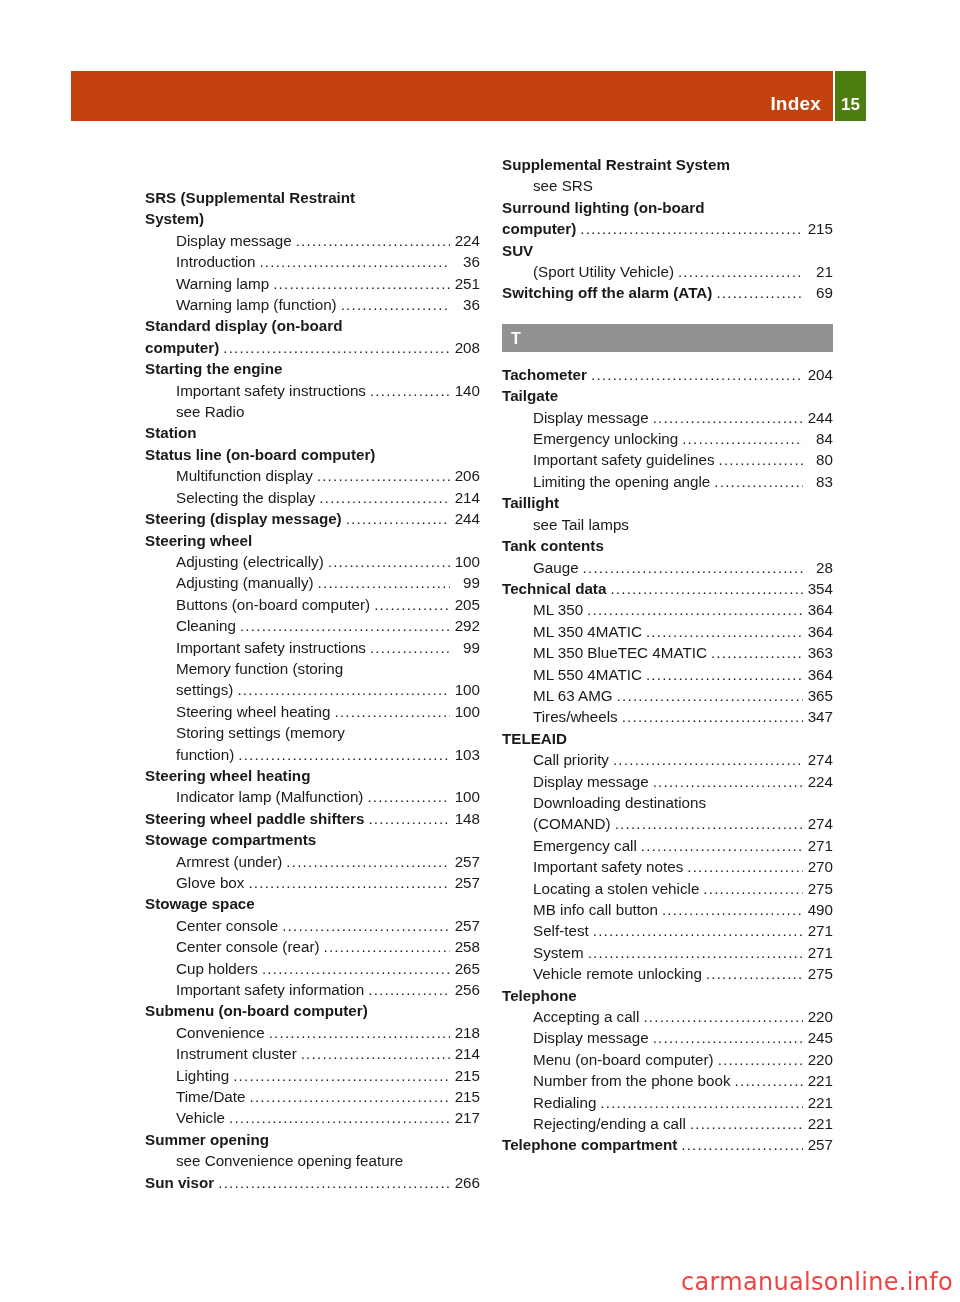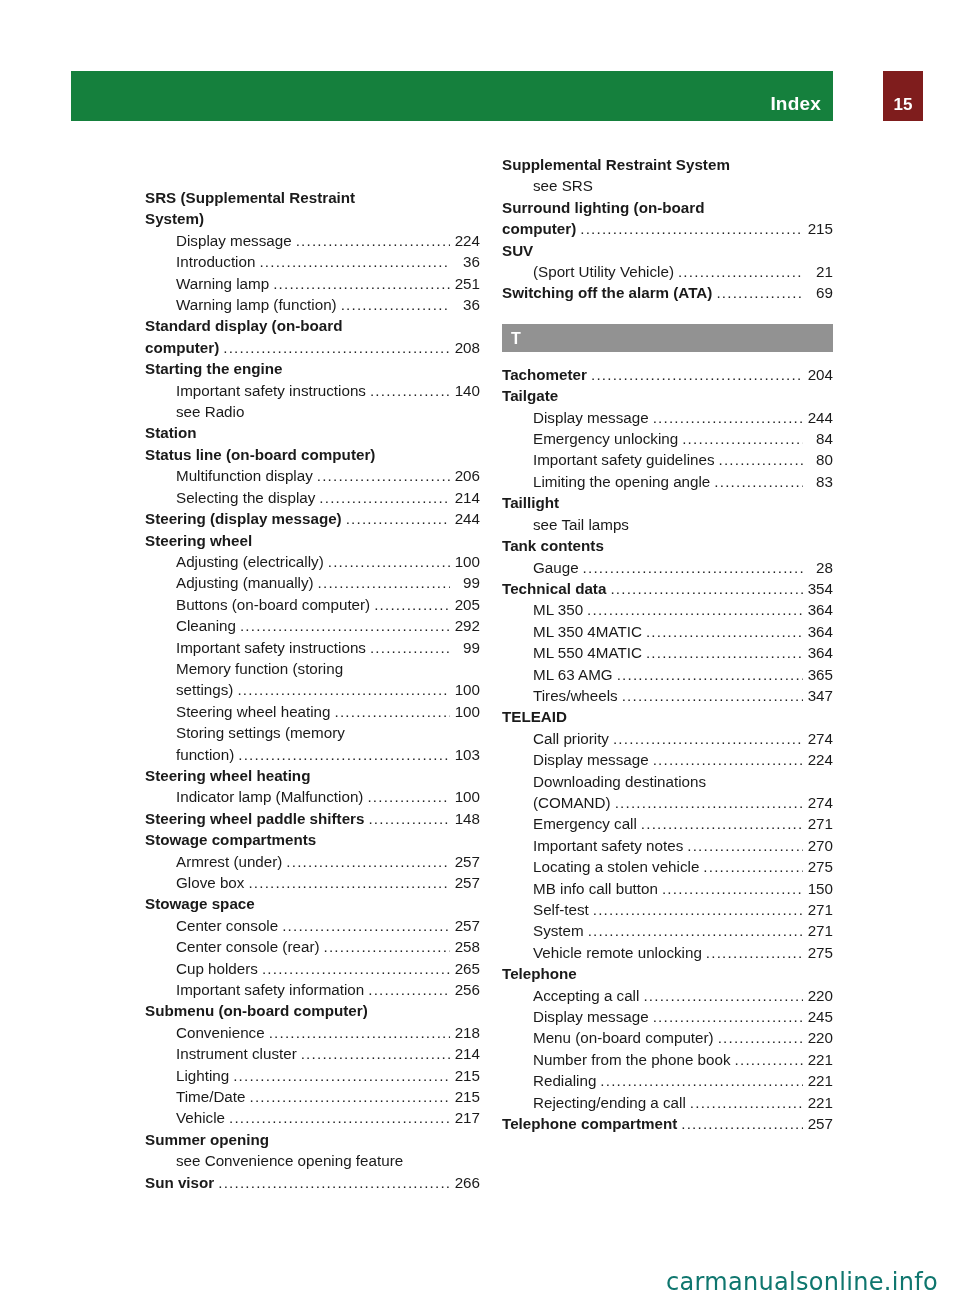--- a/index.html
+++ b/index.html
@@ -3,30 +3,29 @@
   <meta charset="utf-8">
   <style>
     html, body { margin: 0; padding: 0; background: #ffffff; }
     body {
       width: 960px; height: 1302px; position: relative; overflow: hidden;
       font-family: "Liberation Sans", "DejaVu Sans", sans-serif;
       color: #1a1a1a;
     }
     .header-bar {
       position: absolute; left: 71px; top: 71px; width: 762px; height: 50px;
-      background: #15803d;
+      background: #c2410c;
     }
     .header-title {
       position: absolute; right: 12px; bottom: 6px;
       color: #ffffff; font-weight: bold; font-size: 19px; letter-spacing: 0.2px;
     }
     .header-page {
-      position: absolute; left: 835px; top: 71px; width: 40px; height: 50px;
-      background: #7f1d1d;
-      margin-left: 48px;
+      position: absolute; left: 835px; top: 71px; width: 31px; height: 50px;
+      background: #4d7c0f;
     }
     .header-page span {
       position: absolute; left: 0; right: 0; bottom: 6px; text-align: center;
       color: #ffffff; font-weight: bold; font-size: 17px;
     }
     .column {
       position: absolute; top: 154px; width: 335px;
       font-size: 15.2px; line-height: 21.4px;
     }
     .col-left { left: 145px; margin-top: 33px; }
@@ -45,22 +44,22 @@
     .leader .dots::before {
       content: "..............................................................................................................................................................";
     }
     .leader .pg { flex: 0 0 auto; font-weight: normal; text-align: right; min-width: 26px; }
     .letter-band {
       background: #929292; color: #ffffff; font-weight: bold; font-size: 16px;
       height: 28px; line-height: 30px; padding-left: 9px;
       margin: 20px 0 12px 0;
     }
     .watermark {
-      position: absolute; right: 22px; bottom: 6px;
-      color: #0f766e; font-size: 24px; letter-spacing: 0.3px;
+      position: absolute; right: 7px; bottom: 6px;
+      color: #ef4444; font-size: 24px; letter-spacing: 0.3px;
       font-family: "DejaVu Sans", sans-serif;
     }
   </style>
 </head>
 <body>
 
 <div class="header-bar">
   <span class="header-title">Index</span>
 </div>
 <div class="header-page">
@@ -310,20 +309,25 @@
         <span class="txt">ML 350</span>
         <span class="dots"></span>
         <span class="pg">364</span>
       </div>
       <div class="entry sub leader">
         <span class="txt">ML 350 4MATIC</span>
         <span class="dots"></span>
         <span class="pg">364</span>
       </div>
       <div class="entry sub leader">
+        <span class="txt">ML 350 BlueTEC 4MATIC</span>
+        <span class="dots"></span>
+        <span class="pg">363</span>
+      </div>
+      <div class="entry sub leader">
         <span class="txt">ML 550 4MATIC</span>
         <span class="dots"></span>
         <span class="pg">364</span>
       </div>
       <div class="entry sub leader">
         <span class="txt">ML 63 AMG</span>
         <span class="dots"></span>
         <span class="pg">365</span>
       </div>
       <div class="entry sub leader">
@@ -359,21 +363,21 @@
         <span class="pg">270</span>
       </div>
       <div class="entry sub leader">
         <span class="txt">Locating a stolen vehicle</span>
         <span class="dots"></span>
         <span class="pg">275</span>
       </div>
       <div class="entry sub leader">
         <span class="txt">MB info call button</span>
         <span class="dots"></span>
-        <span class="pg">150</span>
+        <span class="pg">490</span>
       </div>
       <div class="entry sub leader">
         <span class="txt">Self-test</span>
         <span class="dots"></span>
         <span class="pg">271</span>
       </div>
       <div class="entry sub leader">
         <span class="txt">System</span>
         <span class="dots"></span>
         <span class="pg">271</span>

